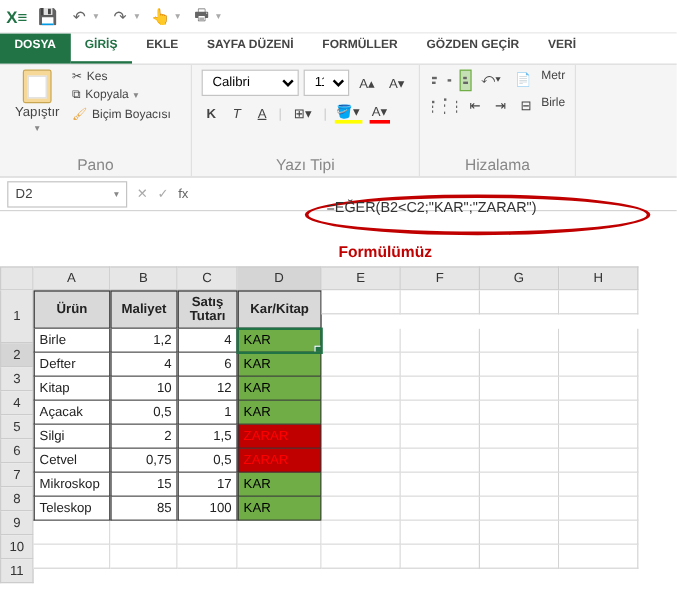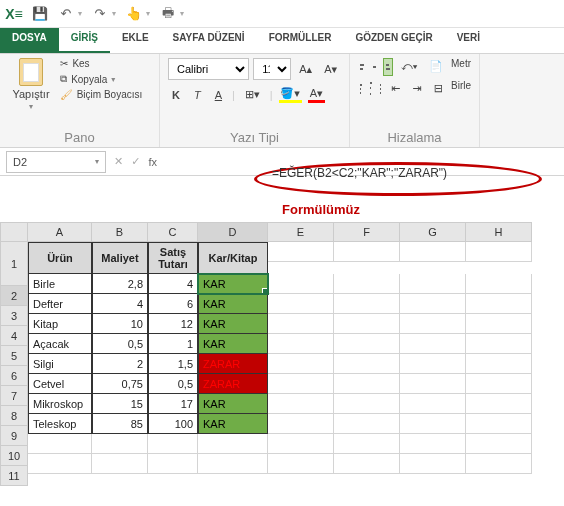--- a/index.html
+++ b/index.html
@@ -250,21 +250,21 @@
       <div class="cell header cC">Satış Tutarı</div>
       <div class="cell header cD">Kar/Kitap</div>
       <div class="cell cE"></div>
       <div class="cell cF"></div>
       <div class="cell cG"></div>
       <div class="cell cH"></div>
     </div>
     <div id="data-rows">
         <div class="gridrow">
           <div class="cell data first-col cA">Birle</div>
-          <div class="cell data num cB">2,8</div>
+          <div class="cell data num cB">1,2</div>
           <div class="cell data num cC">4</div>
           <div class="cell data kar selected cD">KAR</div>
           <div class="cell cE"></div>
           <div class="cell cF"></div>
           <div class="cell cG"></div>
           <div class="cell cH"></div>
         </div>
         <div class="gridrow">
           <div class="cell data first-col cA">Defter</div>
           <div class="cell data num cB">4</div>

